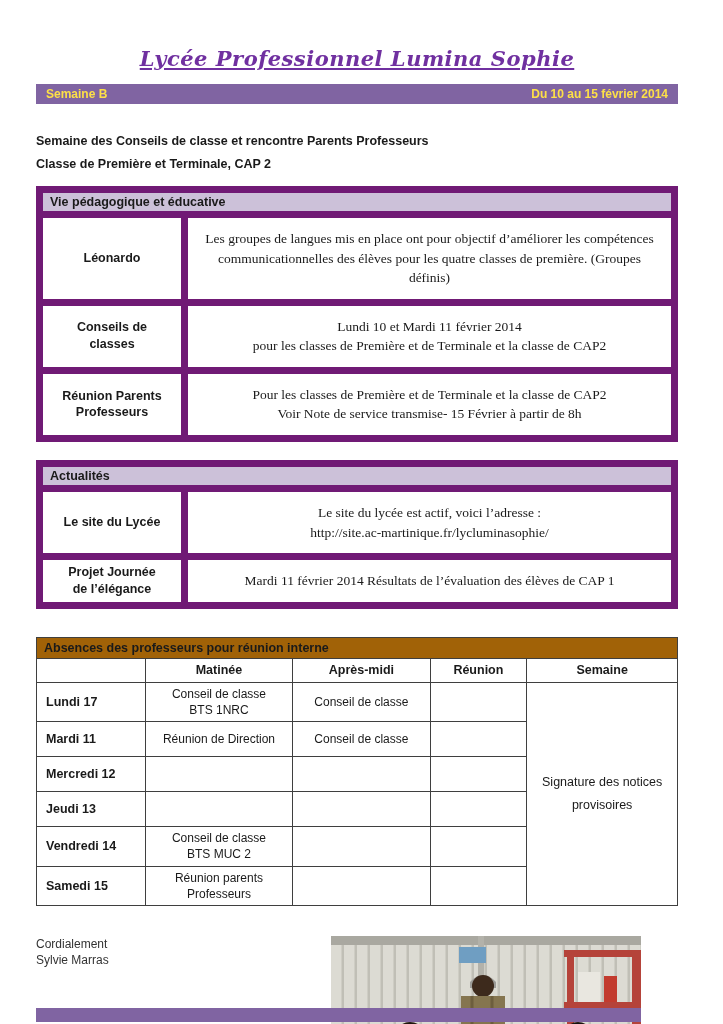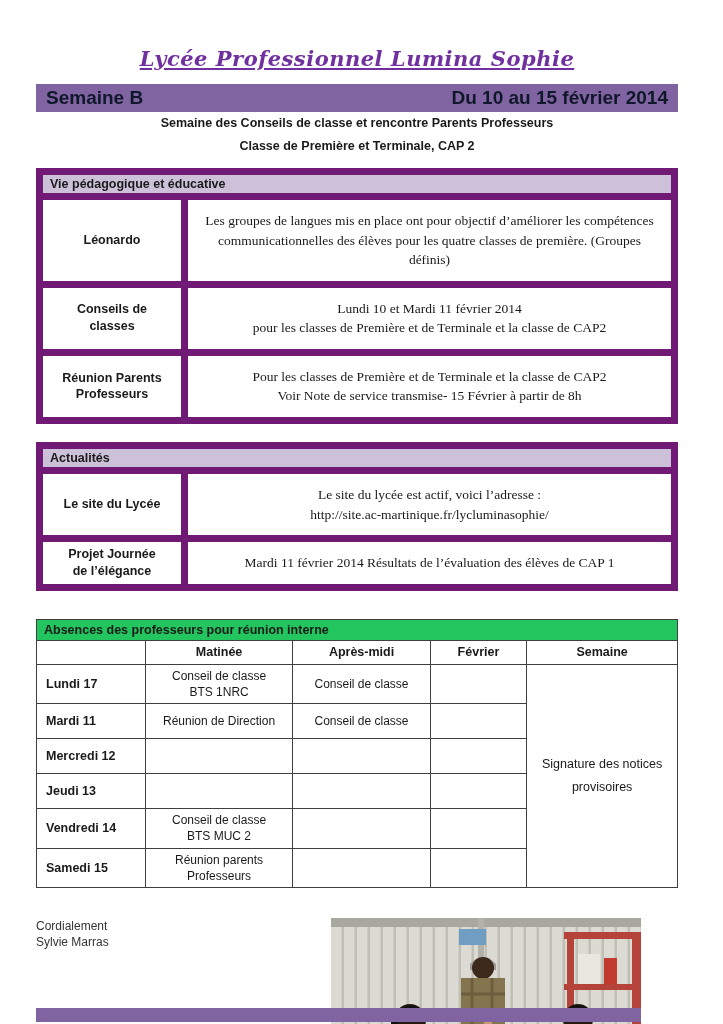--- a/index.html
+++ b/index.html
@@ -7,46 +7,46 @@
     position:relative; width:714px; height:1024px; box-sizing:border-box;
     padding:46px 36px 0 36px; background:#ffffff; overflow:hidden;
     font-family:"Liberation Sans", sans-serif; color:#1a1a1a;
   }
   .title {
     text-align:center; font-family:"DejaVu Serif", serif; font-style:italic;
     font-weight:bold; font-size:21px; color:#7030a0; text-decoration:underline;
     letter-spacing:0.5px;
   }
   .weekbar {
-    margin-top:13px; background:#8064a2; color:#0f172a; font-weight:bold;
-    font-size:19px; display:flex; justify-content:space-between;
+    margin-top:13px; background:#8064a2; color:#fde047; font-weight:bold;
+    font-size:12px; display:flex; justify-content:space-between;
     align-items:center; padding:3px 10px; box-sizing:border-box;
   }
-  .intro { text-align:center; font-weight:bold; font-size:12.5px; }
+  .intro { margin-top:26px; font-weight:bold; font-size:12.5px; }
   .intro div { line-height:23px; }
 
   table.ptable { width:100%; border-collapse:collapse; margin-top:10px; }
   table.ptable td { border:7px solid #701a75; }
   td.thead {
     background:#ccc1d9; font-weight:bold; font-size:12.5px; padding:2px 7px;
   }
   td.lbl {
     width:132px; font-weight:bold; font-size:12.5px; text-align:center;
     padding:4px 3px; white-space:pre-line; line-height:1.35; vertical-align:middle;
   }
   td.cnt {
     font-family:"Liberation Serif","DejaVu Serif", serif; font-size:13.5px;
     text-align:center; padding:11px 10px; white-space:pre-line; line-height:1.45;
     vertical-align:middle;
   }
   table.t2 { margin-top:18px; }
 
   table.atable { width:100%; border-collapse:collapse; margin-top:28px; font-size:12.5px; }
   table.atable td { border:1px solid #3f3f3f; vertical-align:middle; }
-  td.ahead { background:#22c55e; font-weight:bold; padding:3px 7px; }
+  td.ahead { background:#a16207; font-weight:bold; padding:3px 7px; }
   tr.colhdr td { font-weight:bold; text-align:center; padding:2px 4px; height:19px; }
   td.day { font-weight:bold; padding:4px 4px 4px 9px; height:26px; }
   td.ac { text-align:center; padding:3px 4px; white-space:pre-line; line-height:1.35; font-size:12px; }
   td.semaine { font-size:12.5px; padding:4px 8px; line-height:1.8; }
 
   .bottom { display:flex; margin-top:30px; }
   .bottom .leftcol { width:295px; font-size:12px; color:#333; }
   .closing div { line-height:16px; }
   .caption { margin-top:78px; }
   .photo { width:310px; height:235px; flex:0 0 auto; }
@@ -132,21 +132,21 @@
         <col style="width:153px">
     </colgroup>
     <tbody>
         <tr>
       <td class="ahead" colspan="5">Absences des professeurs pour réunion interne</td>
     </tr>
     <tr class="colhdr">
       <td></td>
       <td>Matinée</td>
       <td>Après-midi</td>
-      <td>Février</td>
+      <td>Réunion</td>
       <td>Semaine</td>
     </tr>
     <tr>
       <td class="day">Lundi  17</td>
       <td class="ac">Conseil de classe
 BTS 1NRC</td>
       <td class="ac">Conseil de classe</td>
       <td class="ac"></td>
       <td class="ac semaine" rowspan="6">Signature des notices provisoires</td>
     </tr>

